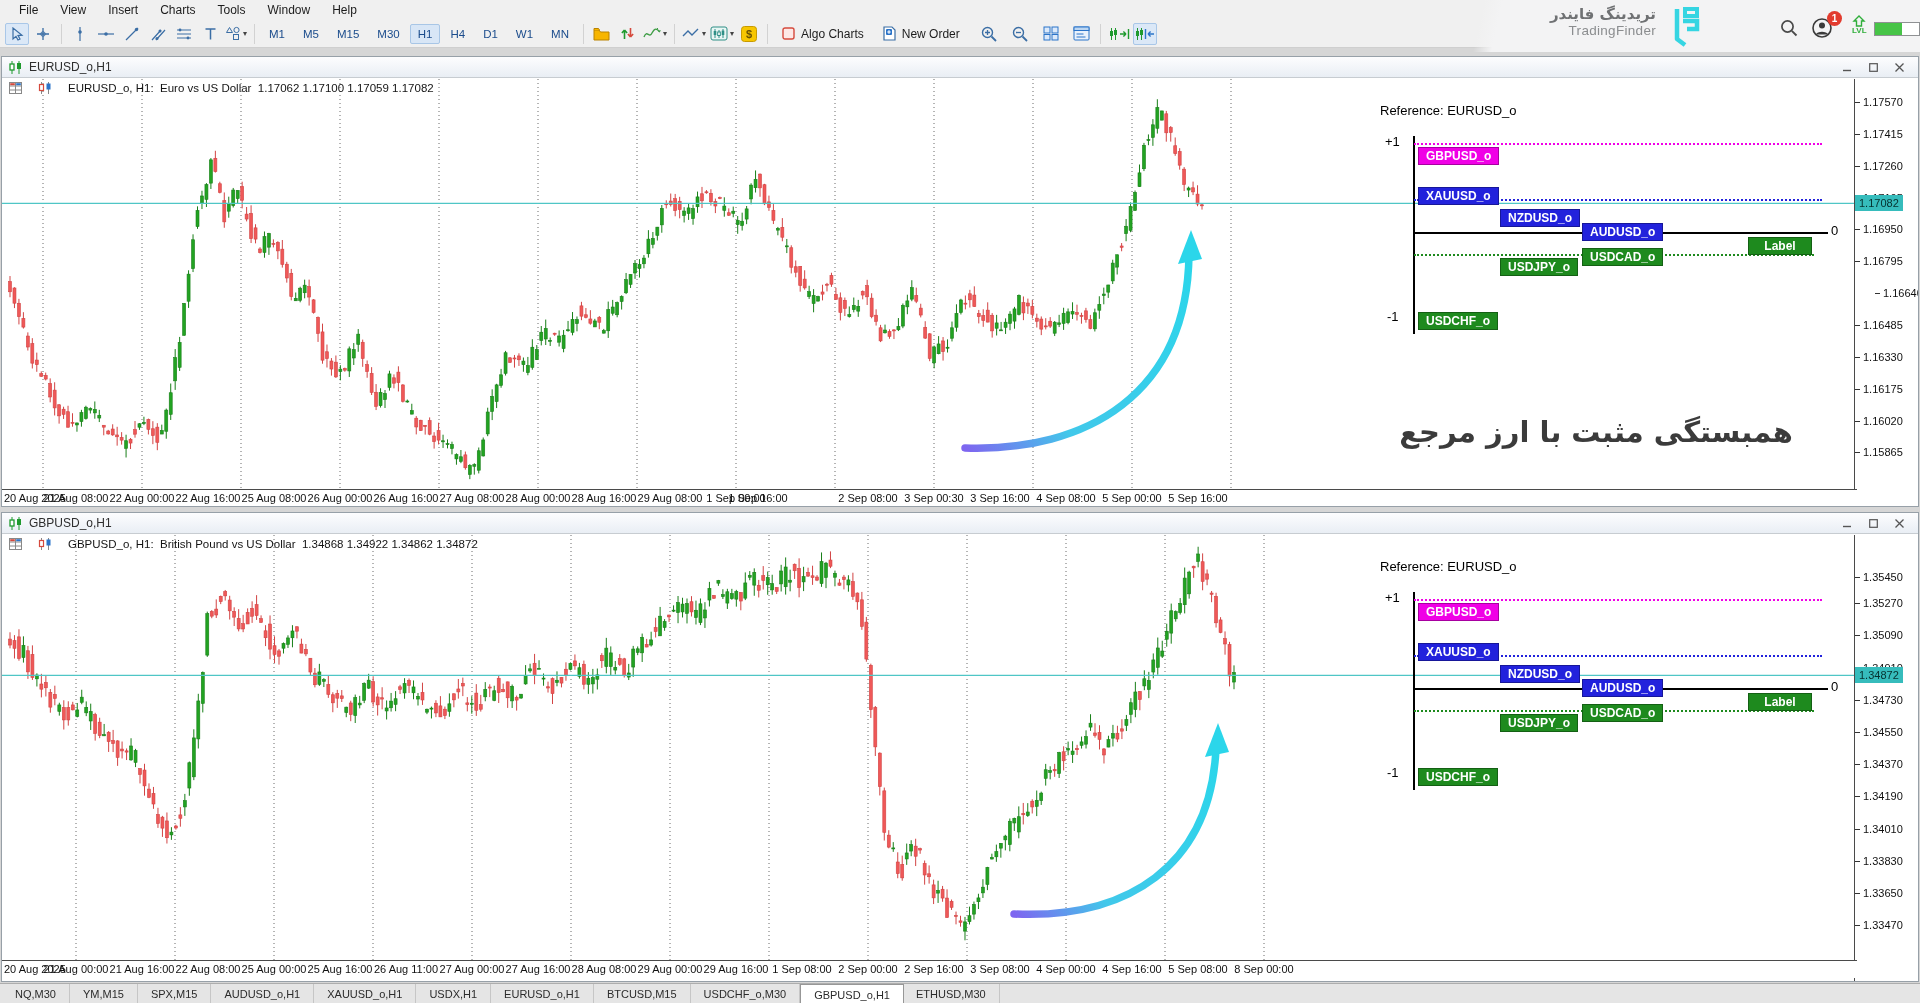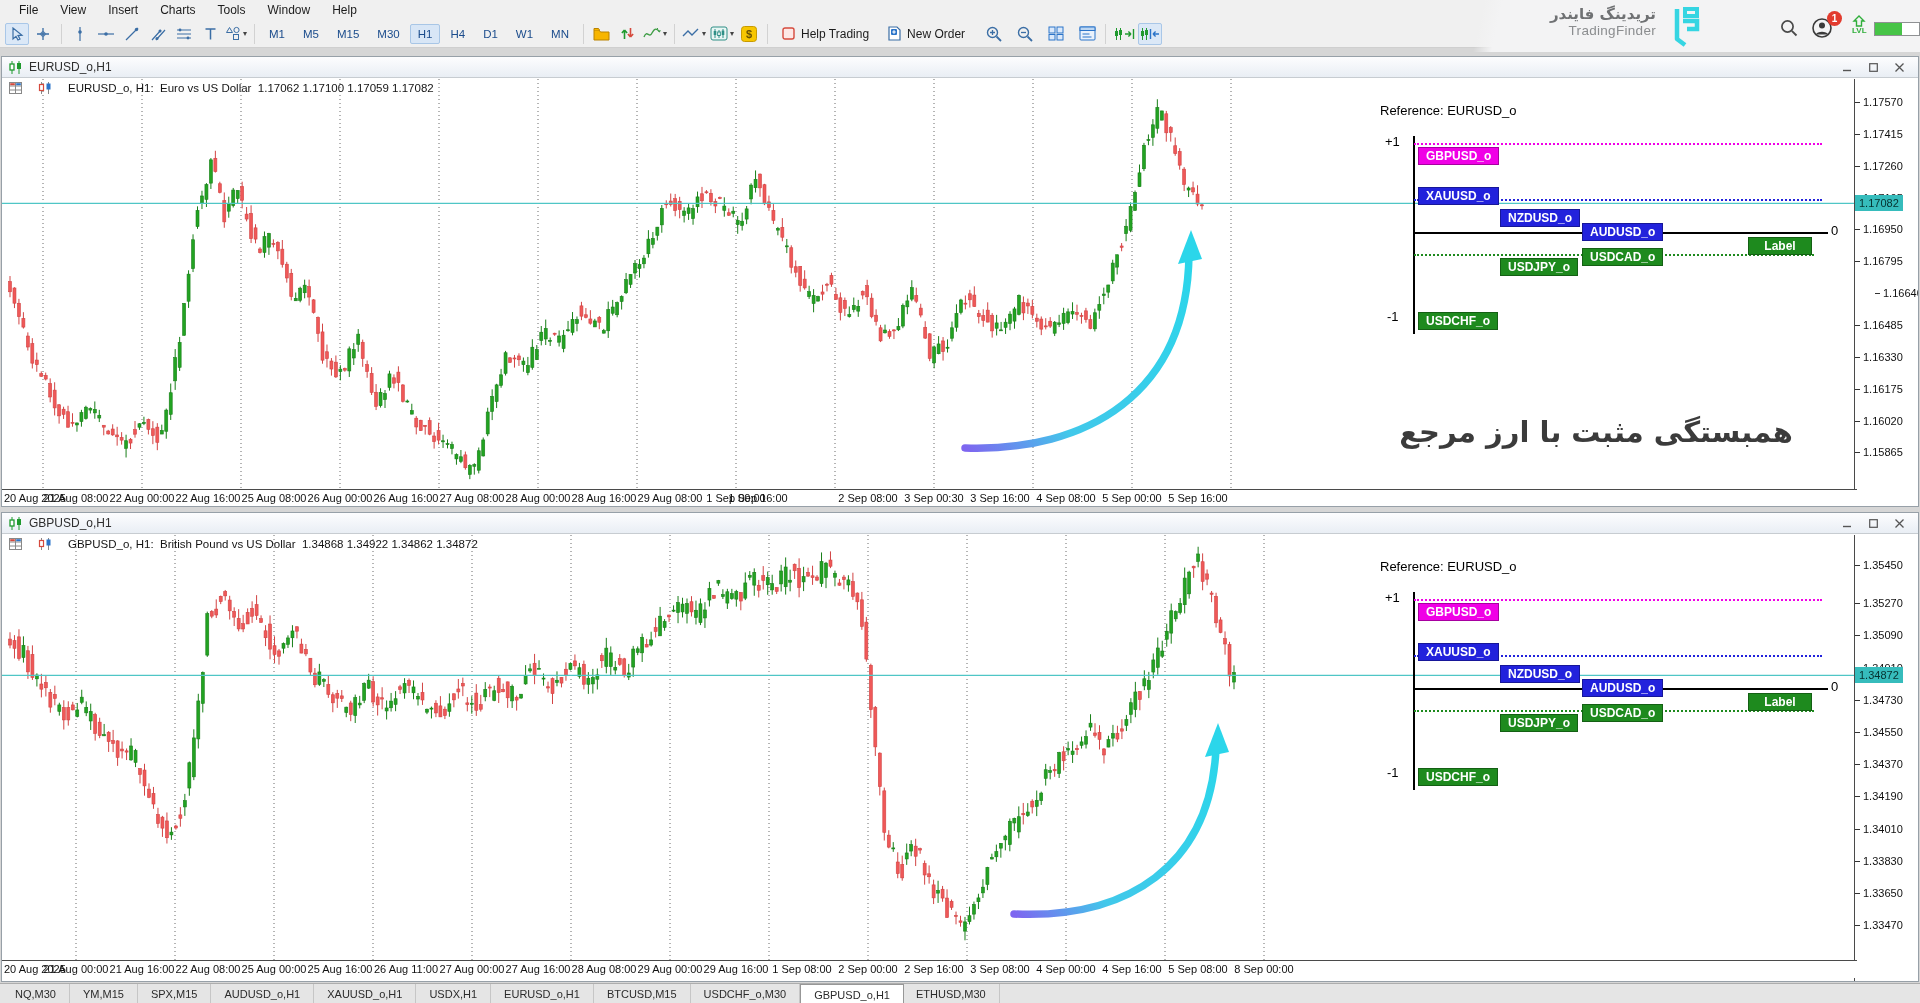--- a/index.html
+++ b/index.html
@@ -192,21 +192,21 @@
     <svg width="16" height="16" viewBox="0 0 16 16">
         <rect x="0.5" y="0.5" width="15" height="15" rx="3" fill="#f7c600" stroke="#c79a00"></rect>
         <text x="8" y="12" text-anchor="middle" font-size="11" font-weight="bold" fill="#6b5200" font-family="Liberation Sans,sans-serif">$</text>
       </svg>
   </span>
   <span class="sep"></span>
   <span class="text-btn">
     <svg width="13" height="13" viewBox="0 0 13 13">
         <rect x="1" y="1" width="11" height="11" rx="2" fill="#fde8e6" stroke="#d5493c" stroke-width="1.4"></rect>
       </svg>
-    <span>Help Trading</span>
+    <span>Algo Charts</span>
   </span>
   <span class="text-btn">
     <svg width="14" height="15" viewBox="0 0 14 15">
         <path d="M2 1 h8 l3 3 v10 H2 Z" fill="#fff" stroke="#3b6ea5" stroke-width="1.2"></path>
         <rect x="4" y="3" width="6" height="6" rx="1" fill="#2b74c9"></rect>
         <path d="M7 4.2 v3.6 M5.2 6 h3.6" stroke="#fff" stroke-width="1.2"></path>
       </svg>
     <span>New Order</span>
   </span>
   <span class="tool-btn" style="margin-left:8px">
@@ -1582,21 +1582,21 @@
         <div class="corr-box" style="left: 38px; top: 44px; background: rgb(240, 0, 230);">GBPUSD_o</div>
         <div class="corr-box" style="left: 38px; top: 84px; background: rgb(34, 34, 220);">XAUUSD_o</div>
         <div class="corr-box" style="left: 120px; top: 106px; background: rgb(34, 34, 220);">NZDUSD_o</div>
         <div class="corr-box" style="left: 202px; top: 120px; background: rgb(34, 34, 220);">AUDUSD_o</div>
         <div class="corr-box" style="left: 368px; top: 134px; background: rgb(30, 138, 30); min-width: 64px; text-align: center;">Label</div>
         <div class="corr-box" style="left: 202px; top: 145px; background: rgb(30, 138, 30);">USDCAD_o</div>
         <div class="corr-box" style="left: 120px; top: 155px; background: rgb(30, 138, 30);">USDJPY_o</div>
         <div class="corr-box" style="left: 38px; top: 209px; background: rgb(30, 138, 30);">USDCHF_o</div>
       </div>
     <div class="price-axis" id="paxis1">
-        <div class="axis-price" style="top: 24px;">1.35450</div>
+        <div class="axis-price" style="top: 36px;">1.35450</div>
         <div class="axis-price" style="top: 62.2235px;">1.35270</div>
         <div class="axis-price" style="top: 94.4205px;">1.35090</div>
         <div class="axis-price" style="top: 126.617px;">1.34910</div>
         <div class="axis-price" style="top: 158.814px;">1.34730</div>
         <div class="axis-price" style="top: 191.011px;">1.34550</div>
         <div class="axis-price" style="top: 223.208px;">1.34370</div>
         <div class="axis-price" style="top: 255.405px;">1.34190</div>
         <div class="axis-price" style="top: 287.602px;">1.34010</div>
         <div class="axis-price" style="top: 319.799px;">1.33830</div>
         <div class="axis-price" style="top: 351.996px;">1.33650</div>

